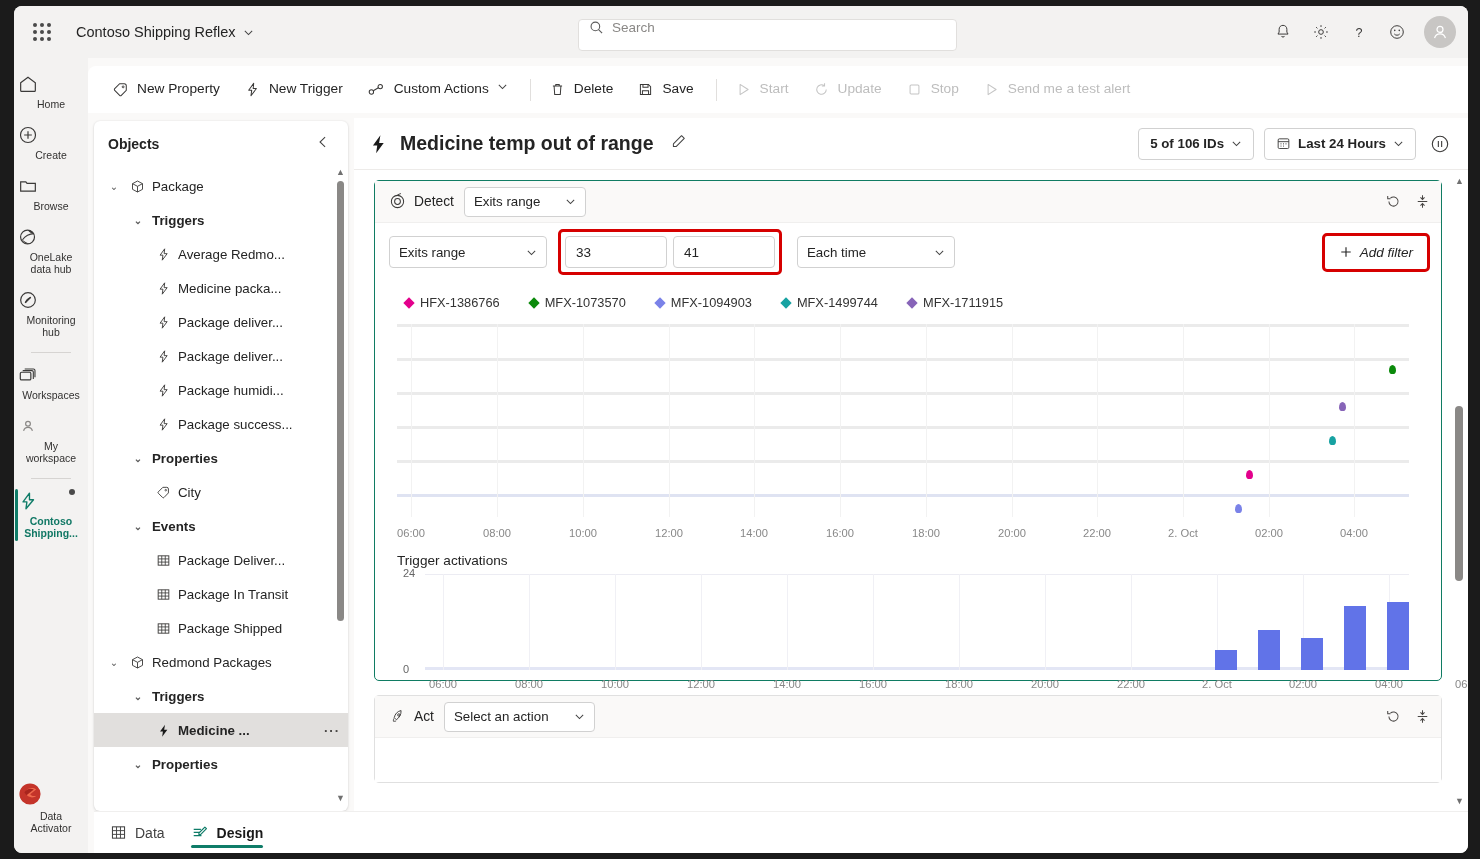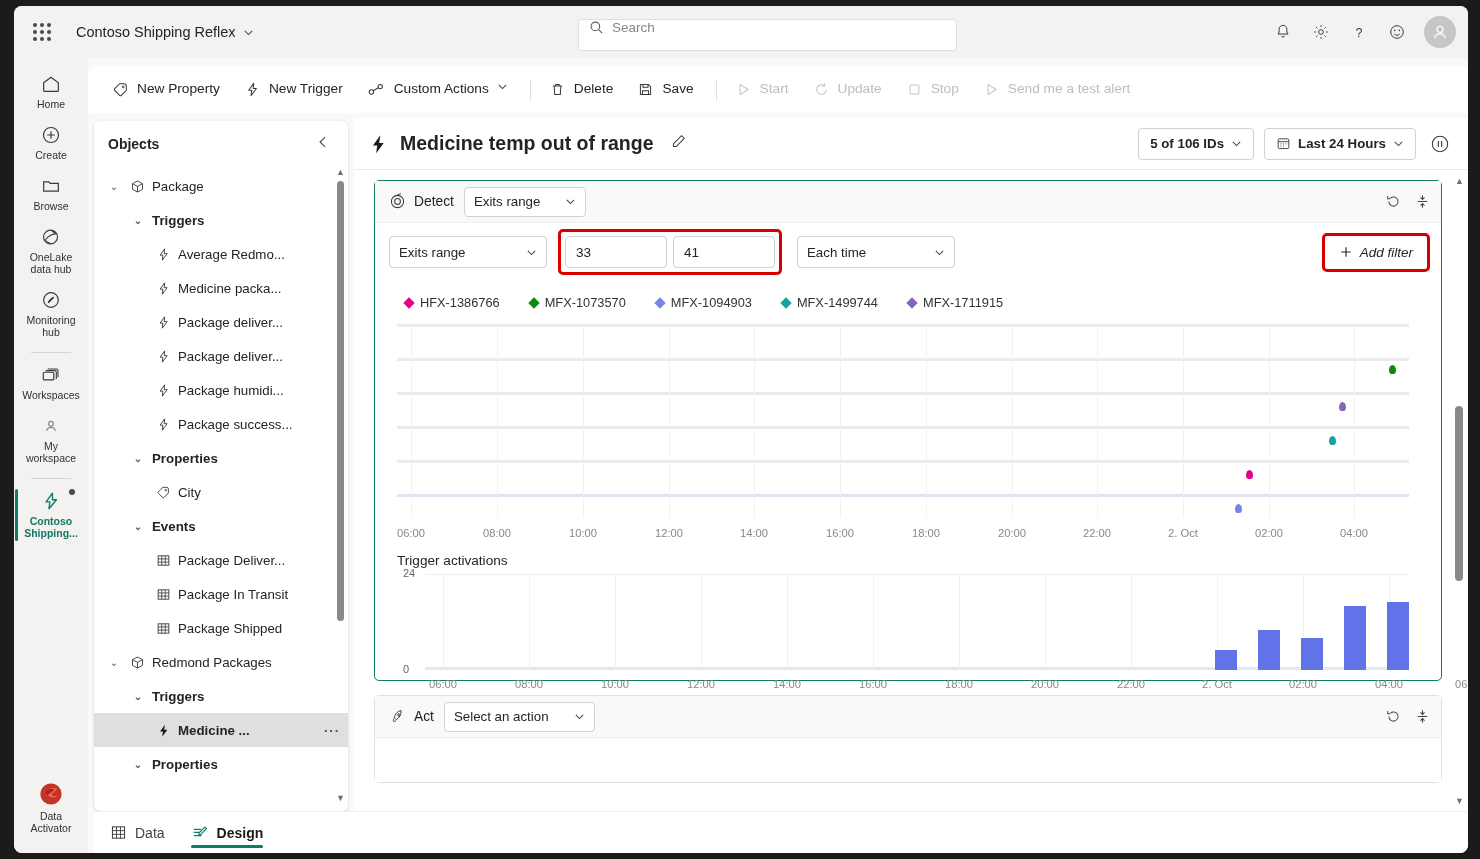--- a/index.html
+++ b/index.html
@@ -68,21 +68,21 @@
   
   .rail {
     position: absolute; left: 0; top: 52px;
     width: 74px; height: 795px;
     background: #f3f2f1;
     display: flex; flex-direction: column; align-items: center;
     padding-top: 10px;
   }
   .rail-item {
     width: 72px; padding: 5px 2px 6px; margin-bottom: 3px;
-    display: flex; flex-direction: column; align-items: center; gap: 3px;
+    display: flex; flex-direction: column; gap: 3px;
     cursor: pointer; position: relative;
   }
   .rail-label {
     font-size: 10.5px; color: #323130; text-align: center;
     line-height: 12px; max-width: 70px;
   }
   .rail-item.sel .rail-label { color: #117865; font-weight: 600; }
   .rail-item.sel::before {
     content: ""; position: absolute; left: 0; top: 4px; bottom: 4px;
     width: 3px; background: #0f7c68; border-radius: 2px;

